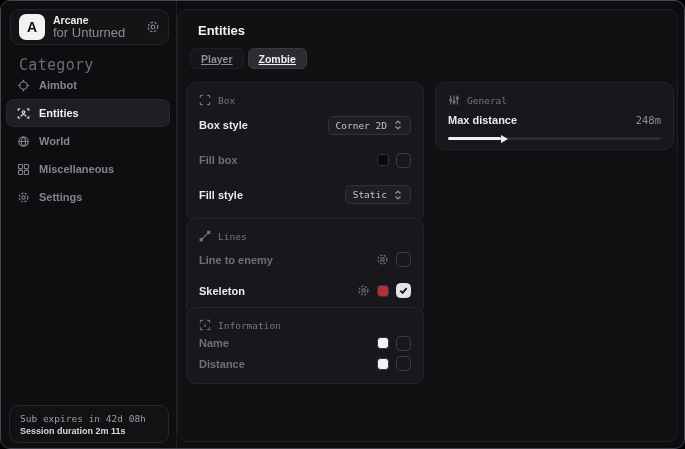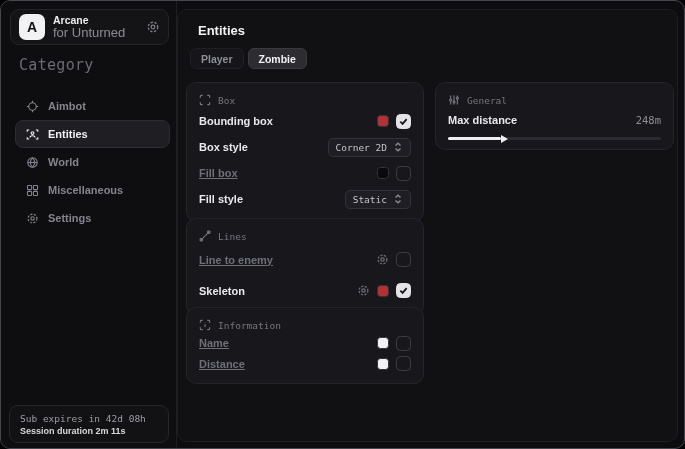--- a/index.html
+++ b/index.html
@@ -17,55 +17,55 @@
     display:flex;align-items:center;padding:0 8px;gap:8px;
   }
   .logo{width:26px;height:26px;border-radius:7px;background:#f2f2f4;color:#111;
     display:flex;align-items:center;justify-content:center;font-weight:bold;font-size:14px;}
   .side-header .titles{flex:1;line-height:1.15;}
   .app-name{font-size:10.5px;font-weight:bold;color:#ececef;display:block;}
   .app-sub{font-size:13px;color:#8c8c94;display:block;}
   .side-gear{color:#7b7b84;width:14px;height:14px;cursor:pointer;}
   .category{position:absolute;left:18px;top:55px;font-size:15px;color:#6b6b74;
     font-family:"DejaVu Sans Mono",monospace;letter-spacing:.3px;}
-  .side-items{position:absolute;left:14px;top:70px;right:6px;margin-top:21px;}
+  .side-items{position:absolute;left:5px;top:70px;right:6px;}
   .side-item{height:28px;display:flex;align-items:center;gap:9px;padding:0 10px;
     color:#84848c;font-size:11px;font-weight:600;border-radius:8px;border:1px solid transparent;cursor:pointer;}
   .side-item .sicon{width:13px;height:13px;flex:0 0 13px;display:flex;}
   .side-item.active{background:#1e1e23;border-color:#2c2c33;color:#f0f0f2;}
   .side-footer{
     position:absolute;left:8px;bottom:5px;width:160px;height:38px;
     background:#121215;border:1px solid #26262c;border-radius:9px;
     padding:5px 10px;display:flex;flex-direction:column;justify-content:center;gap:2px;
   }
   .foot-line1{font-family:"DejaVu Sans Mono",monospace;font-size:9.5px;color:#9c9ca3;white-space:nowrap;}
   .foot-line2{font-size:9px;color:#d6d6da;font-weight:bold;white-space:nowrap;}
   
   .panel{
     position:absolute;left:176px;top:8px;width:501px;height:433px;
     background:#111114;border:1px solid #1e1e23;border-radius:10px;
   }
   .page-title{position:absolute;left:20px;top:13px;font-size:13px;font-weight:bold;color:#f2f2f4;}
   .tabs{position:absolute;left:12px;top:38px;display:flex;gap:4px;}
   .tab{height:21px;padding:0 10px;border-radius:6px;font-size:10.5px;font-weight:600;
-    display:flex;align-items:center;color:#8f8f97;background:#15151a;border:1px solid #1f1f25;cursor:pointer;}
+    display:flex;align-items:center;color:#8f8f97;background:#15151a;border:1px solid #1f1f25;cursor:pointer;text-decoration:underline;}
   .tab.active{background:#2c2c31;border-color:#3a3a41;color:#f2f2f4;}
   
   .card{position:absolute;background:#18181c;border:1px solid #242429;border-radius:10px;
     padding:9px 12px;display:flex;flex-direction:column;}
   .card-box{left:8px;top:72px;width:238px;height:140px;}
   .card-general{left:257px;top:72px;width:239px;height:68px;}
   .card-lines{left:8px;top:208px;width:238px;height:98px;}
   .card-info{left:8px;top:297px;width:238px;height:77px;}
   .card-head{display:flex;align-items:center;gap:7px;color:#75757e;
     font-family:"DejaVu Sans Mono",monospace;font-size:9.5px;height:16px;flex:0 0 16px;}
   .card-head .hicon{width:12px;height:12px;display:flex;}
   .row{display:flex;align-items:center;justify-content:space-between;flex:1;min-height:20px;}
   .row-label{font-size:11px;font-weight:600;color:#e9e9ec;}
-  .row-label.dim{color:#6f6f78;text-decoration:underline;}
+  .row-label.dim{color:#6f6f78;}
   .controls{display:flex;align-items:center;gap:7px;}
   .swatch{width:12px;height:12px;border-radius:3.5px;border:1px solid #33333a;cursor:pointer;}
   .checkbox{width:15px;height:15px;border-radius:4.5px;border:1px solid #3c3c44;background:transparent;
     display:flex;align-items:center;justify-content:center;cursor:pointer;}
   .checkbox.checked{background:#e4e4e8;border-color:#e4e4e8;color:#17171a;}
   .checkbox svg{width:9px;height:9px;}
   .dropdown{height:19px;background:#1e1e24;border:1px solid #32323a;border-radius:5px;
     display:flex;align-items:center;gap:6px;padding:0 7px;cursor:pointer;
     font-family:"DejaVu Sans Mono",monospace;font-size:9.5px;color:#c3c3ca;margin-left:38px;}
   .dropdown .dicon{width:10px;height:10px;display:flex;color:#8a8a92;}
@@ -175,31 +175,20 @@
     <div class="card card-box">
       <div class="card-head">
         <span class="hicon">
           <svg viewBox="0 0 16 16" fill="none" stroke="currentColor" stroke-width="1.6">
             <path d="M1.8 5V3a1.2 1.2 0 0 1 1.2-1.2h2M11 1.8h2A1.2 1.2 0 0 1 14.2 3v2M14.2 11v2a1.2 1.2 0 0 1-1.2 1.2h-2M5 14.2H3A1.2 1.2 0 0 1 1.8 13v-2"></path>
           </svg>
         </span>
         <span>Box</span>
       </div>
       <div class="row">
-        <span class="row-label">Bounding box</span>
-        <span class="controls">
-          <span class="swatch" style="background: rgb(178, 49, 54);"></span>
-          <span class="checkbox checked">
-            <svg viewBox="0 0 10 10" fill="none" stroke="currentColor" stroke-width="2">
-                <path d="M1.5 5.2 4 7.6 8.5 2.4"></path>
-              </svg>
-          </span>
-        </span>
-      </div>
-      <div class="row">
         <span class="row-label">Box style</span>
         <span class="controls">
           <span class="dropdown">
             <span>Corner 2D</span>
             <span class="dicon">
               <svg viewBox="0 0 10 10" fill="none" stroke="currentColor" stroke-width="1.4">
                   <path d="M2.5 3.6 5 1.2l2.5 2.4M2.5 6.4 5 8.8l2.5-2.4"></path>
                 </svg>
             </span>
           </span>

